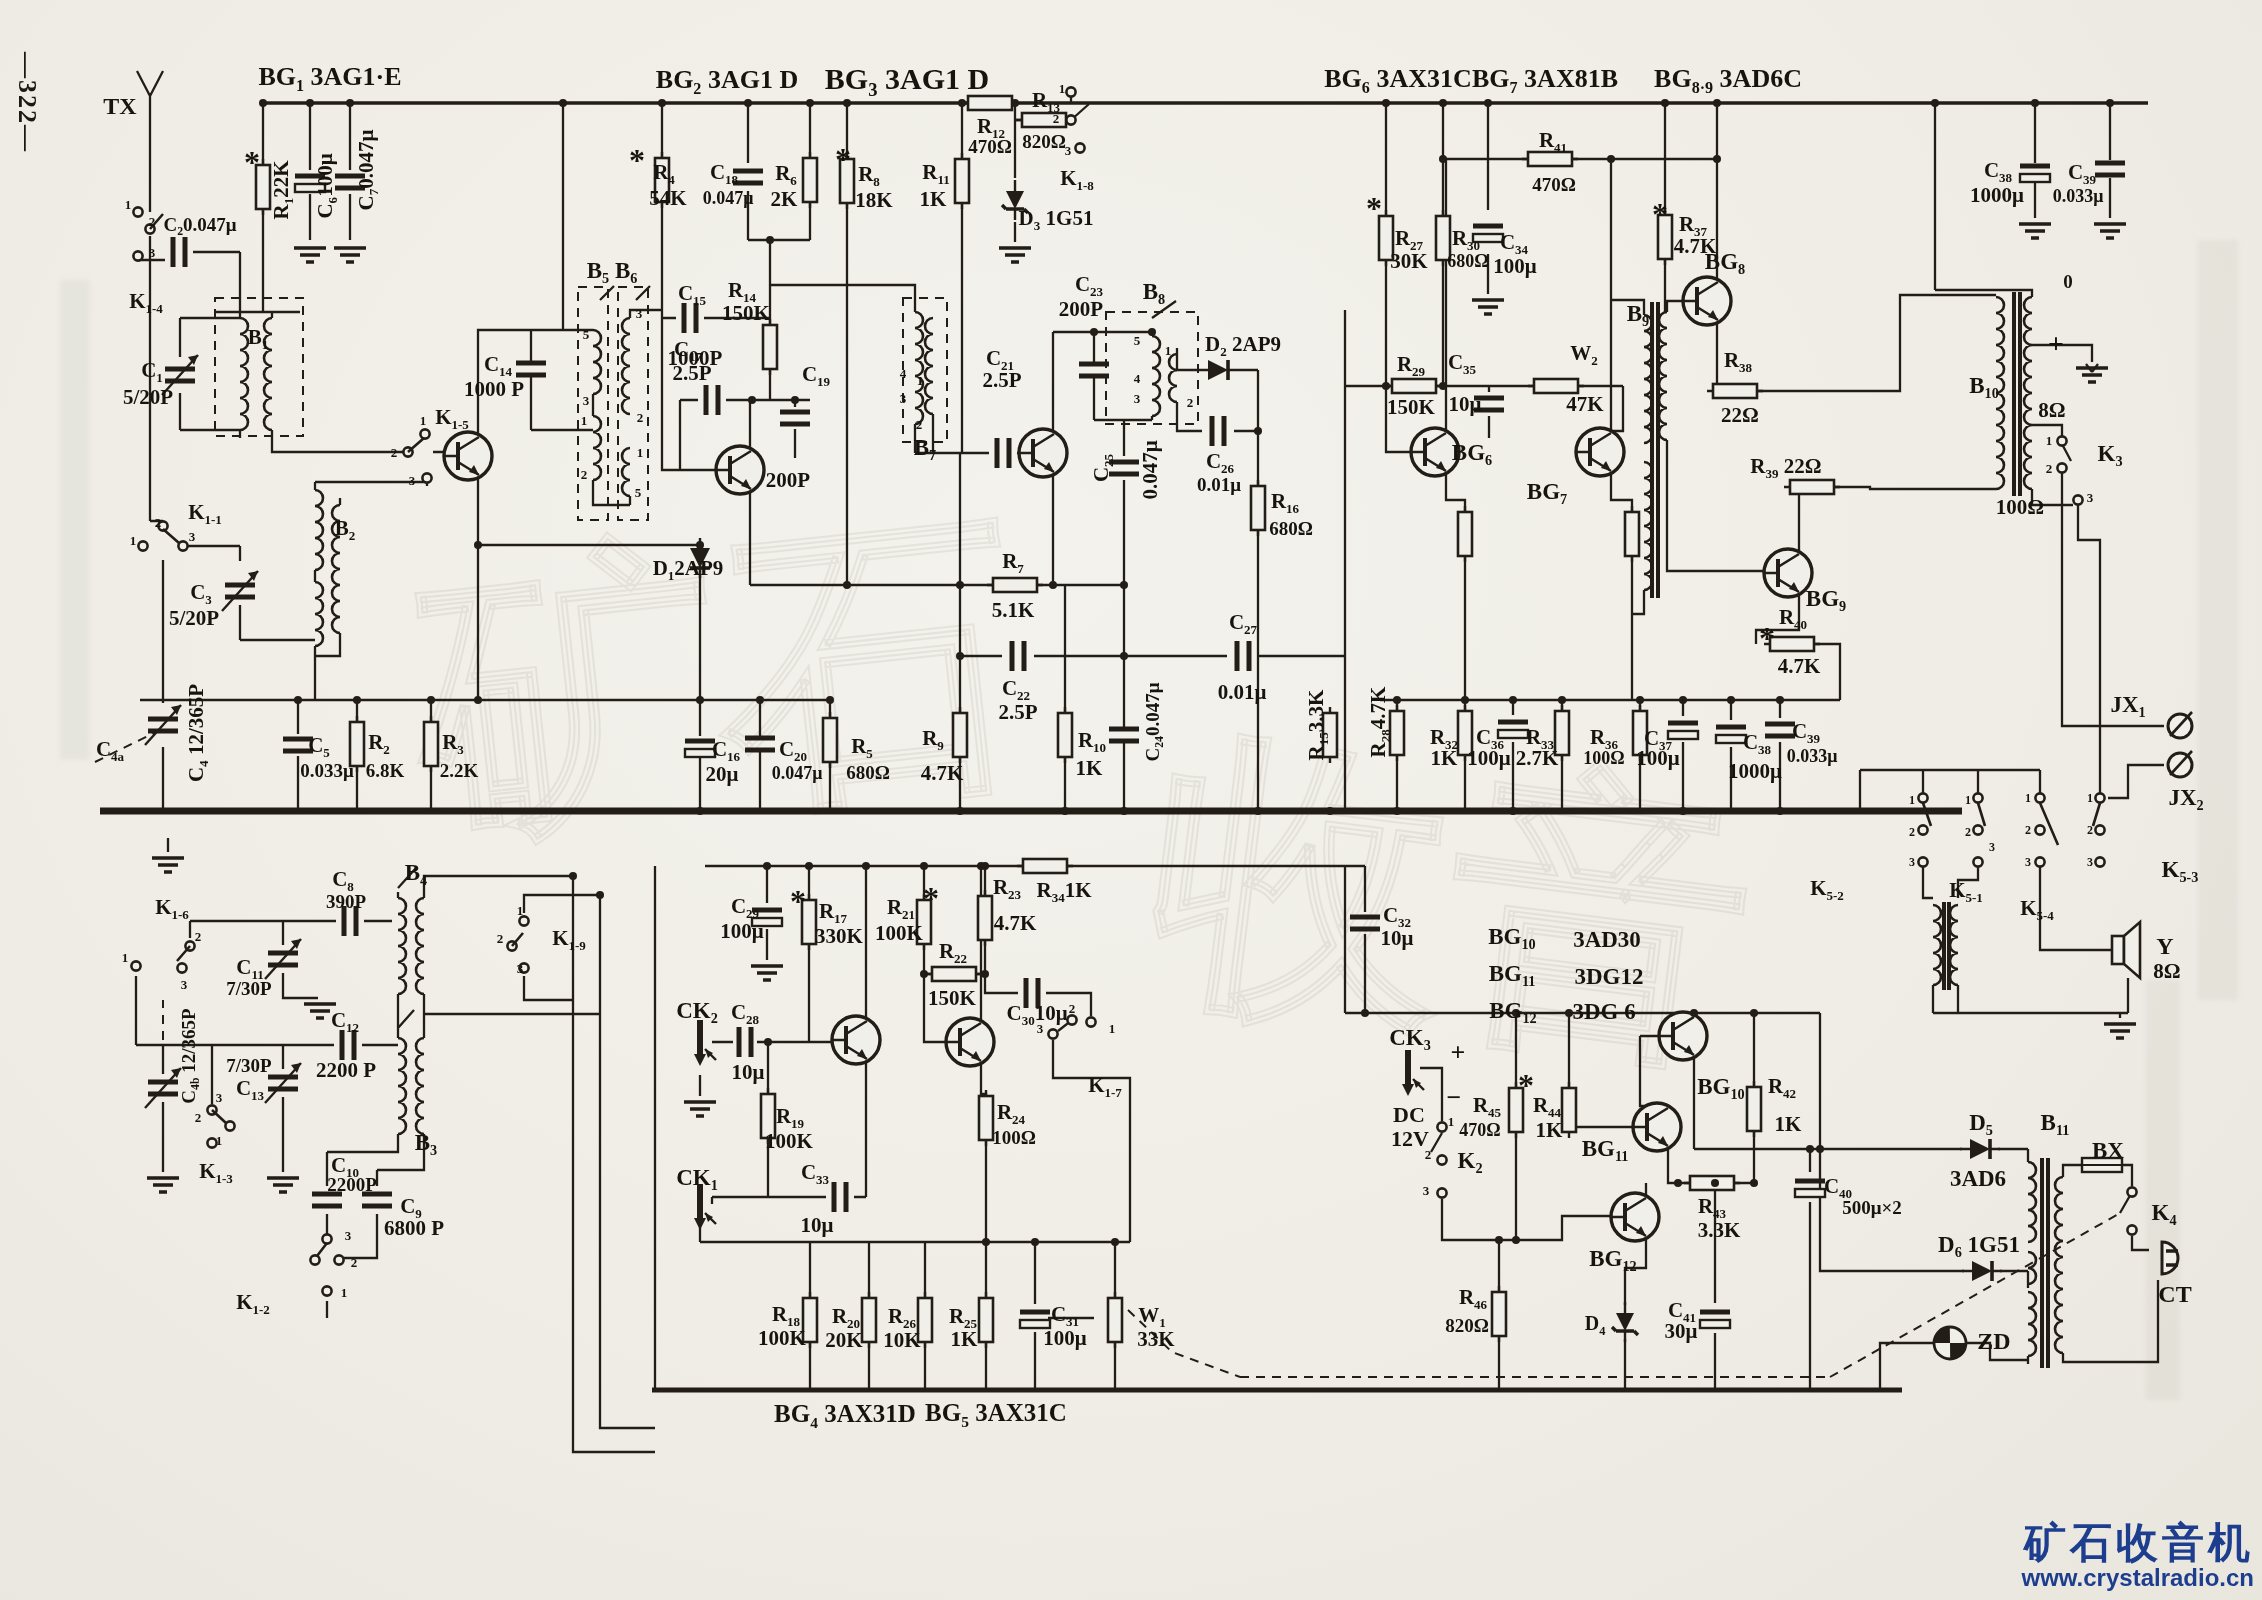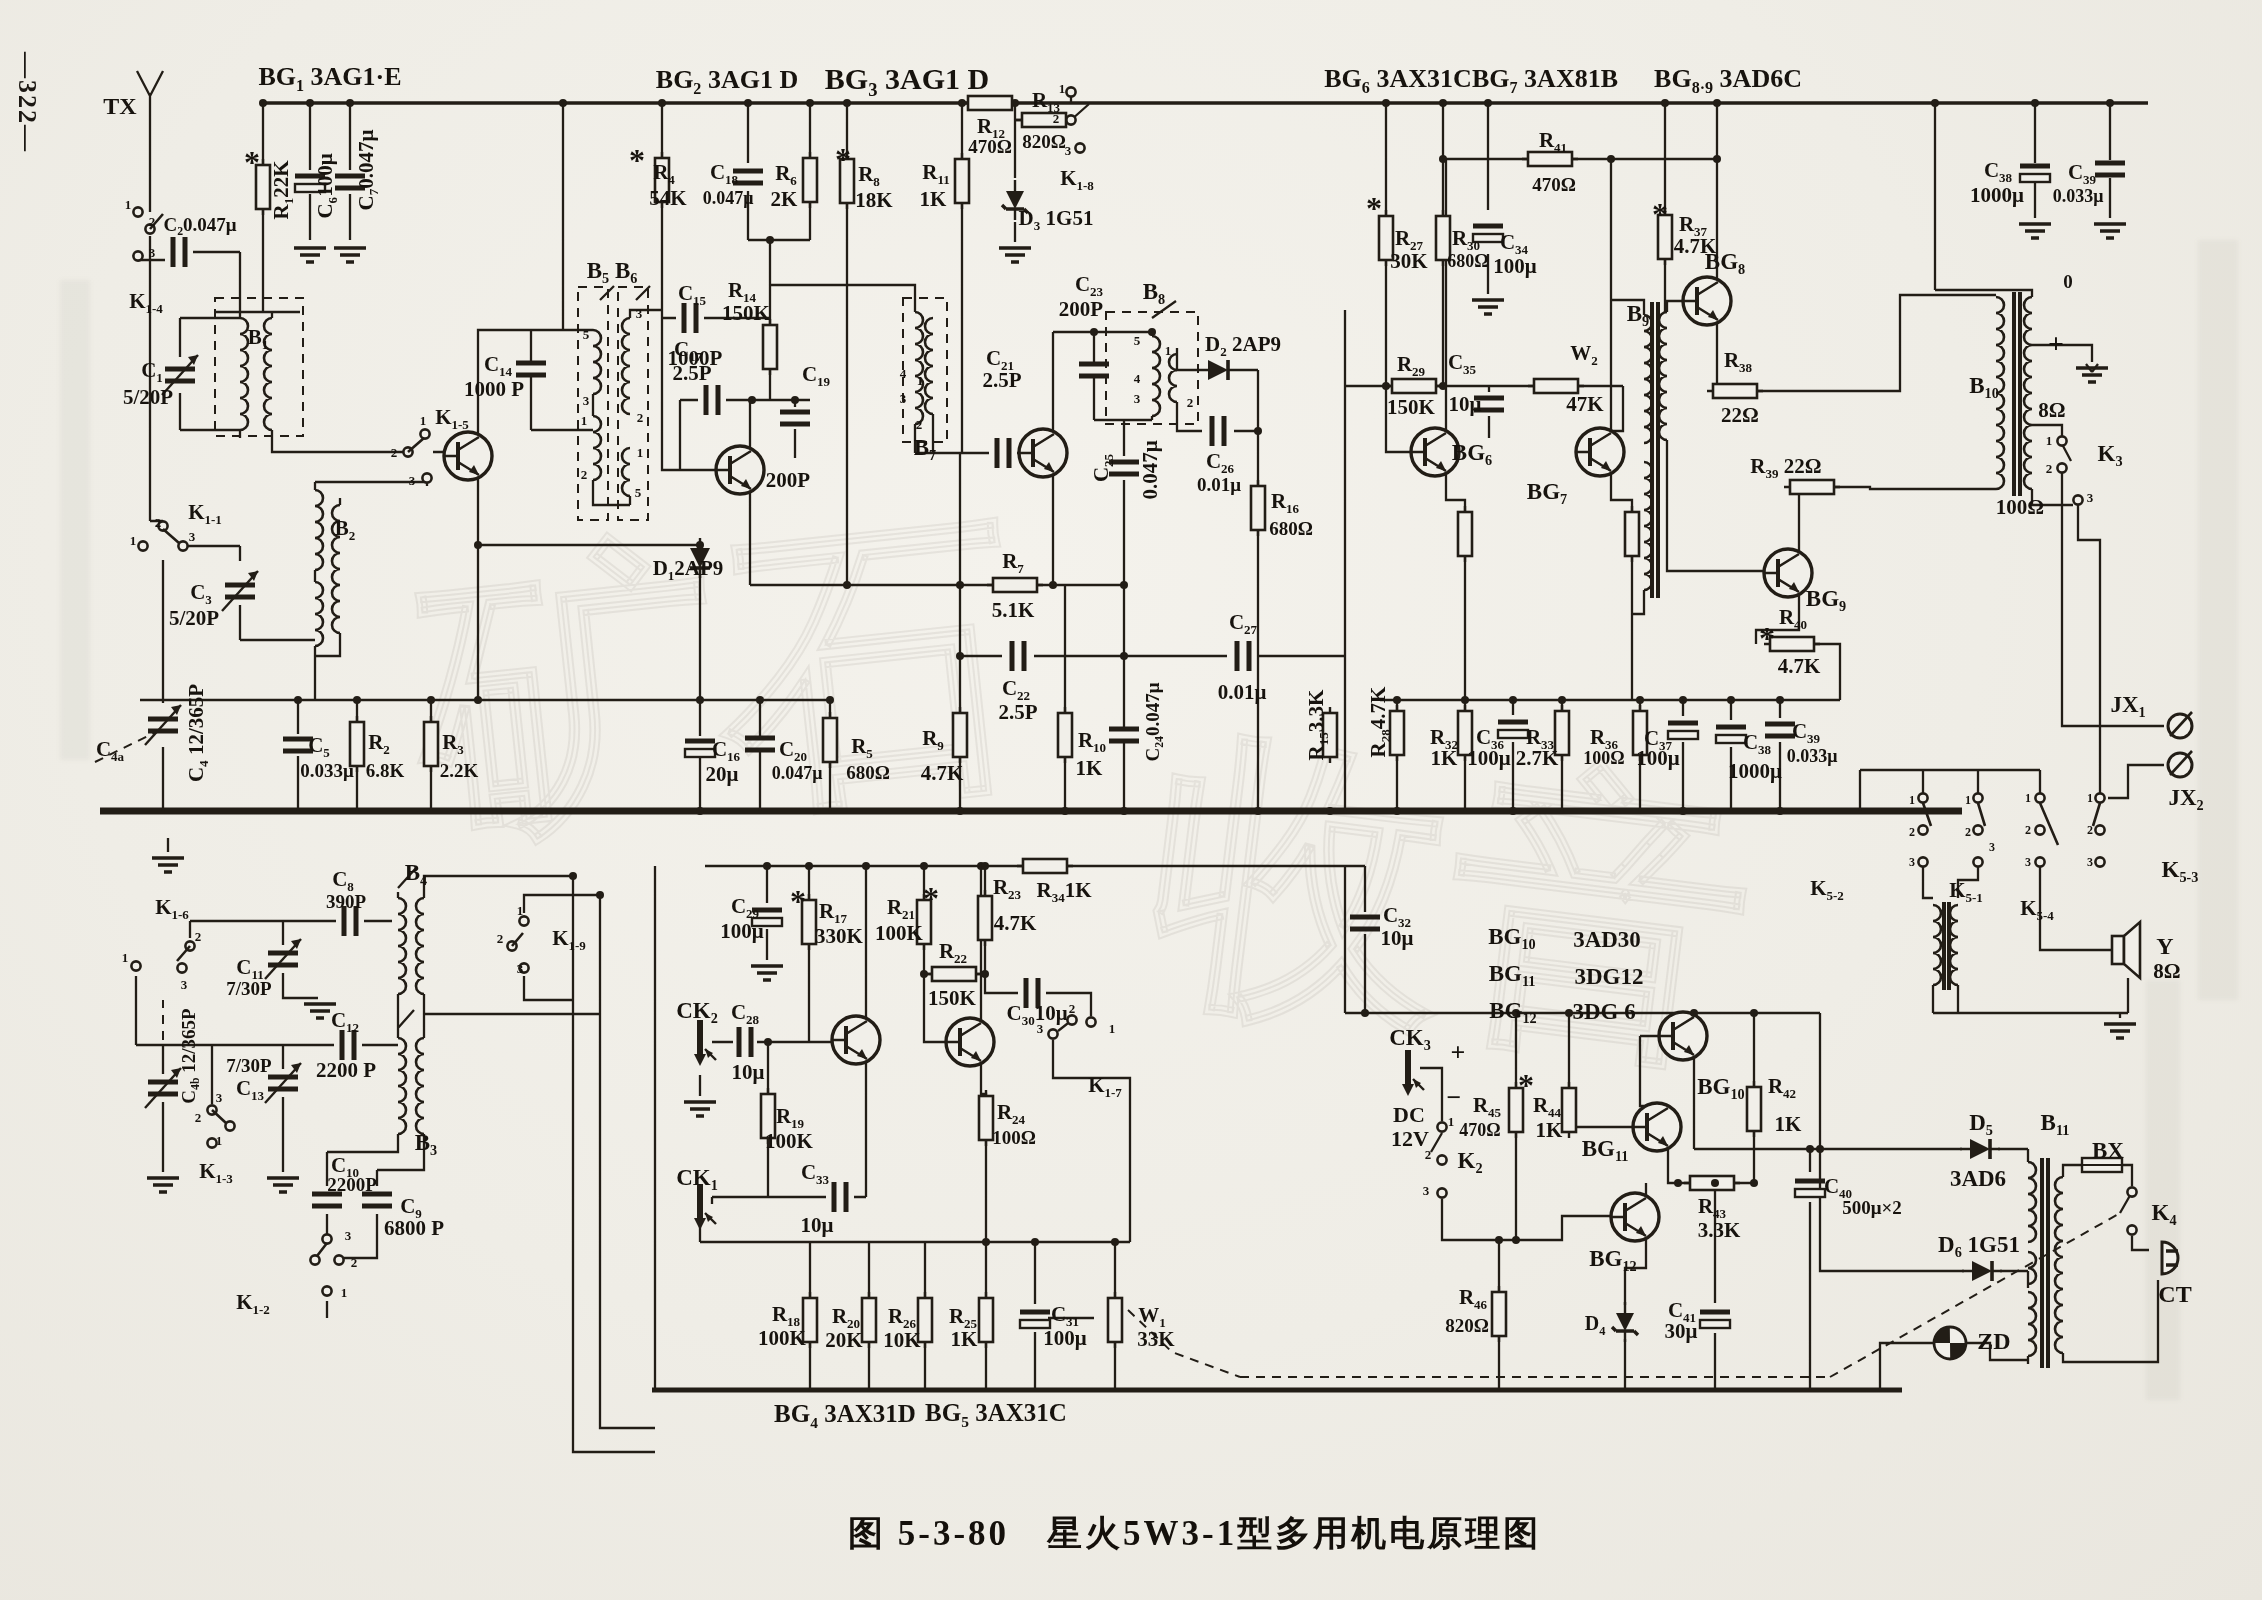--- a/index.html
+++ b/index.html
@@ -859,14 +859,17 @@
       <div class="lbl" style="left: 843px; top: 159px; font-size: 32px; transform: translate(-50%, -50%);"><span>*</span></div>
       <div class="lbl" style="left: 1374px; top: 208px; font-size: 32px; transform: translate(-50%, -50%);"><span>*</span></div>
       <div class="lbl" style="left: 1660px; top: 214px; font-size: 32px; transform: translate(-50%, -50%);"><span>*</span></div>
       <div class="lbl" style="left: 798px; top: 901px; font-size: 32px; transform: translate(-50%, -50%);"><span>*</span></div>
       <div class="lbl" style="left: 931px; top: 898px; font-size: 32px; transform: translate(-50%, -50%);"><span>*</span></div>
       <div class="lbl" style="left: 1526px; top: 1085px; font-size: 32px; transform: translate(-50%, -50%);"><span>*</span></div>
       <div class="lbl" style="left: 1767px; top: 638px; font-size: 32px; transform: translate(-50%, -50%);"><span>*</span></div>
     </div>
 
   <div class="pageno lbl">—322—</div>
-  <div class="caption">图 5-3-80　星火5W3-1型多用机电原理图</div>
+  <div class="wm" style="color: rgb(29, 62, 142);">
+    <div class="n">矿石收音机</div>
+    <div class="u">www.crystalradio.cn</div>
+  </div>
 </div>
 
 </body></html>

